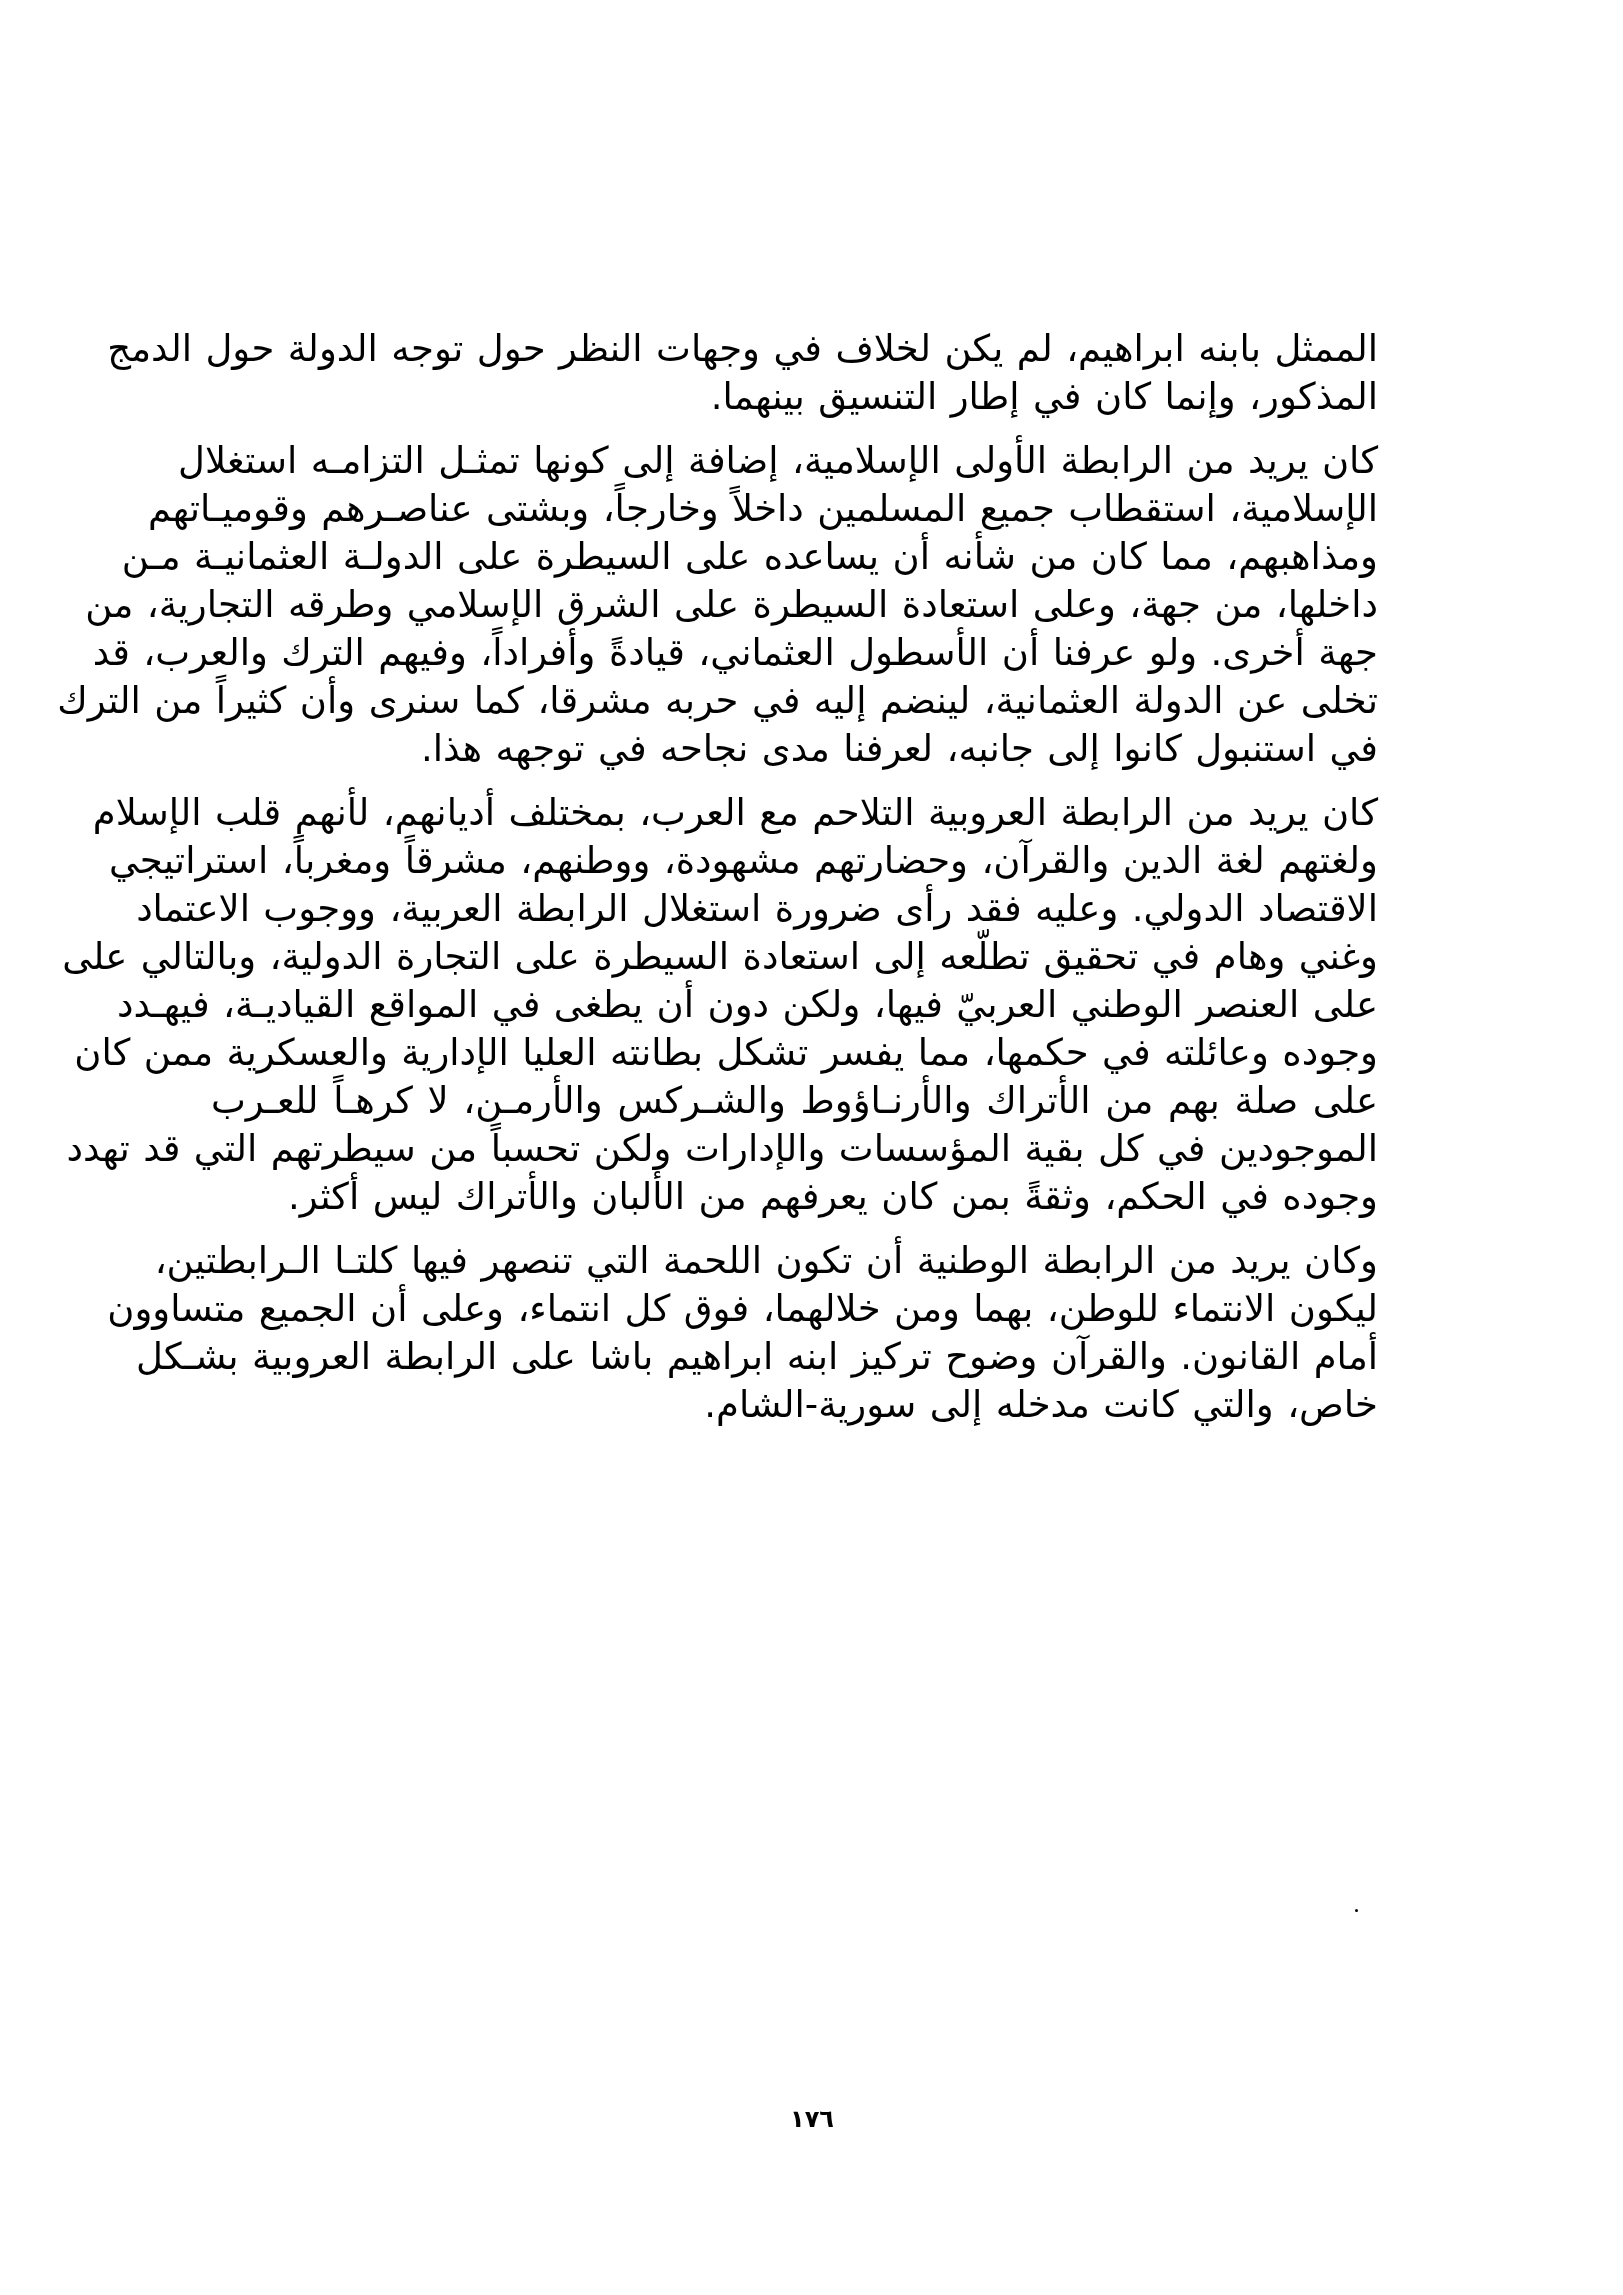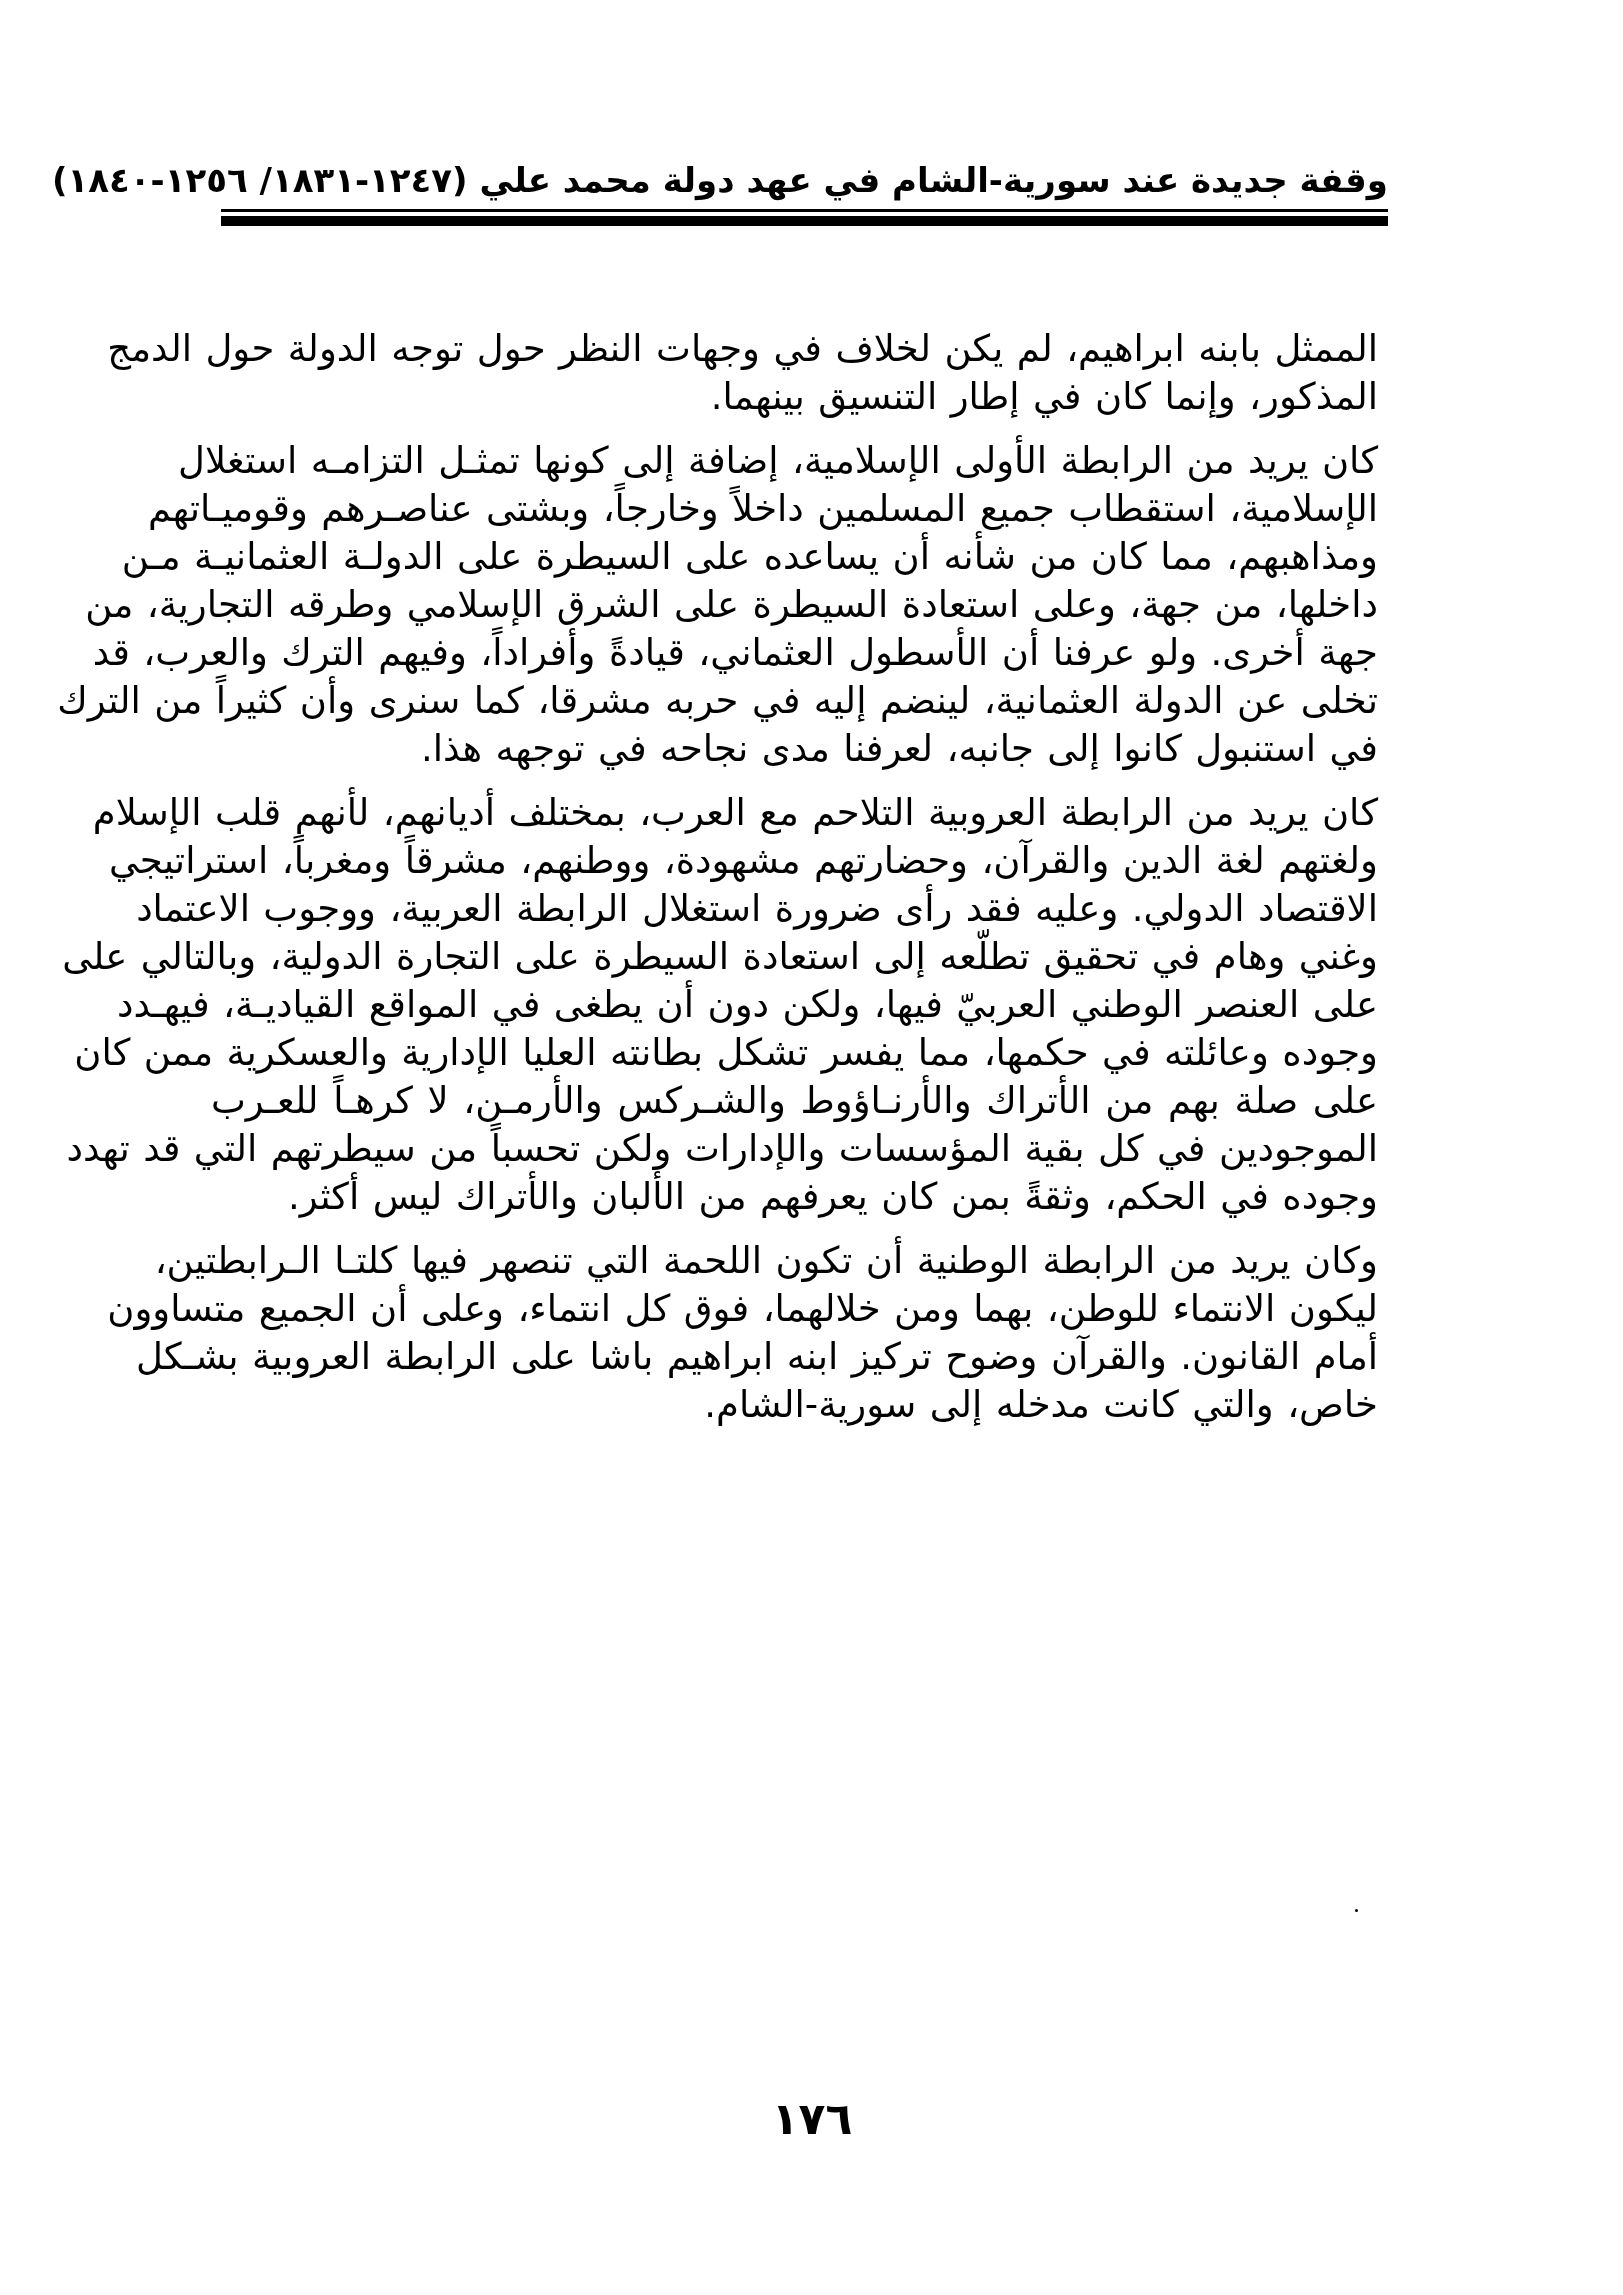--- a/index.html
+++ b/index.html
@@ -90,44 +90,39 @@
       text-align-last: right;
     }
     .page-number {
       position: absolute;
       left: 0;
       width: 1624px;
       top: 2098px;
       text-align: center;
       font-family: "DejaVu Sans", sans-serif;
       font-weight: bold;
-      font-size: 44px;
+      font-size: 24px;
       line-height: 42px;
       direction: rtl;
     }
     .stray-dot {
       position: absolute;
       left: 1355px;
       top: 1909px;
       width: 3.4px;
       height: 3.4px;
       background: #000;
       border-radius: 50%;
     }
   </style>
 </head>
 <body>
 
 <div class="page">
 
-  <div class="running-header">
-    <div class="running-title">وقفة جديدة عند سورية-الشام في عهد دولة محمد علي (١٢٤٧-١٨٣١/ ١٢٥٦-١٨٤٠)</div>
-    <div class="rule-thin"></div>
-    <div class="rule-thick"></div>
-  </div>
 
   <div class="body-text">
 
     <p class="para">
       <span class="line">الممثل بابنه ابراهيم، لم يكن لخلاف في وجهات النظر حول توجه الدولة حول الدمج</span>
       <span class="line last">المذكور، وإنما كان في إطار التنسيق بينهما.</span>
     </p>
 
     <p class="para">
       <span class="line">كان يريد من الرابطة الأولى الإسلامية، إضافة إلى كونها تمثـل التزامـه استغلال</span>

